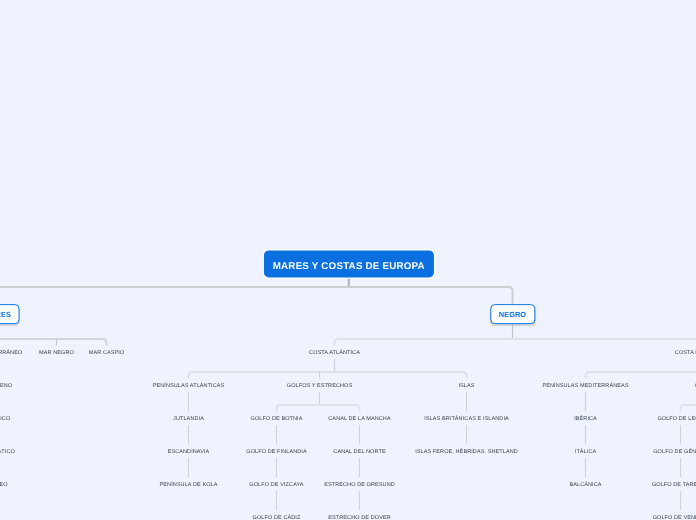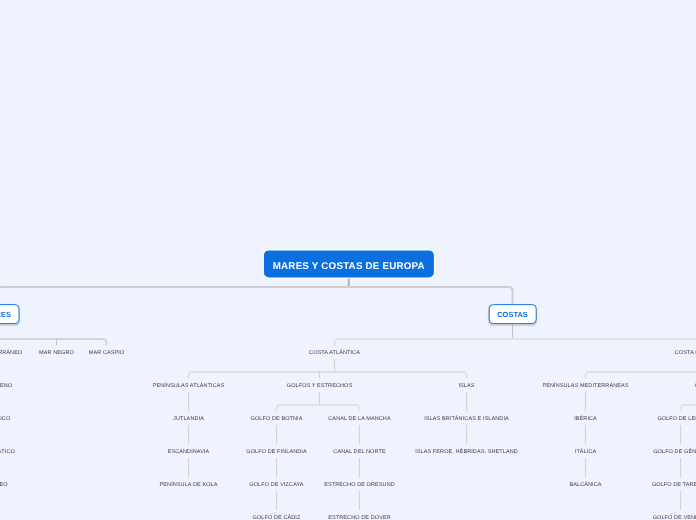--- a/index.html
+++ b/index.html
@@ -60,21 +60,21 @@
       <path d="M585.5 454.0V473.2" fill="none" stroke="#d2d3d7" stroke-width="1.2"></path>
       <path d="M727.5 388.0V401.0" fill="none" stroke="#d2d3d7" stroke-width="1.2"></path>
       <path d="M680.5 407.2V405.0Q680.5 401.0 684.5 401.0H727.5" fill="none" stroke="#dfe0e8" stroke-width="2"></path>
       <path d="M680.5 421.0V440.2" fill="none" stroke="#d2d3d7" stroke-width="1.2"></path>
       <path d="M680.5 454.0V473.2" fill="none" stroke="#d2d3d7" stroke-width="1.2"></path>
       <path d="M680.5 487.0V506.2" fill="none" stroke="#d2d3d7" stroke-width="1.2"></path>
     </svg>
   <div id="nodes">
       <div class="node root-node" style="left: 348.8px; top: 260.2px;">MARES Y COSTAS DE EUROPA</div>
       <div class="node pill" style="left: -2.5px; top: 310.2px;">MARES</div>
-      <div class="node pill" style="left: 512.5px; top: 310.2px;">COSTAS</div>
+      <div class="node pill" style="left: 512.5px; top: 310.2px;">NEGRO</div>
       <div class="node leaf" style="left: -7.5px; top: 347.8px;">MAR MEDITERRÁNEO</div>
       <div class="node leaf" style="left: -7.5px; top: 380.8px;">MAR TIRRENO</div>
       <div class="node leaf" style="left: -7.5px; top: 413.8px;">MAR JÓNICO</div>
       <div class="node leaf" style="left: -7.5px; top: 446.8px;">MAR ADRIÁTICO</div>
       <div class="node leaf" style="left: -7.5px; top: 479.8px;">MAR EGEO</div>
       <div class="node leaf" style="left: 56.5px; top: 347.8px;">MAR NEGRO</div>
       <div class="node leaf" style="left: 106.5px; top: 347.8px;">MAR CASPIO</div>
       <div class="node leaf" style="left: 334.5px; top: 347.8px;">COSTA ATLÁNTICA</div>
       <div class="node leaf" style="left: 188.5px; top: 380.8px;">PENÍNSULAS ATLÁNTICAS</div>
       <div class="node leaf" style="left: 188.5px; top: 413.8px;">JUTLANDIA</div>

